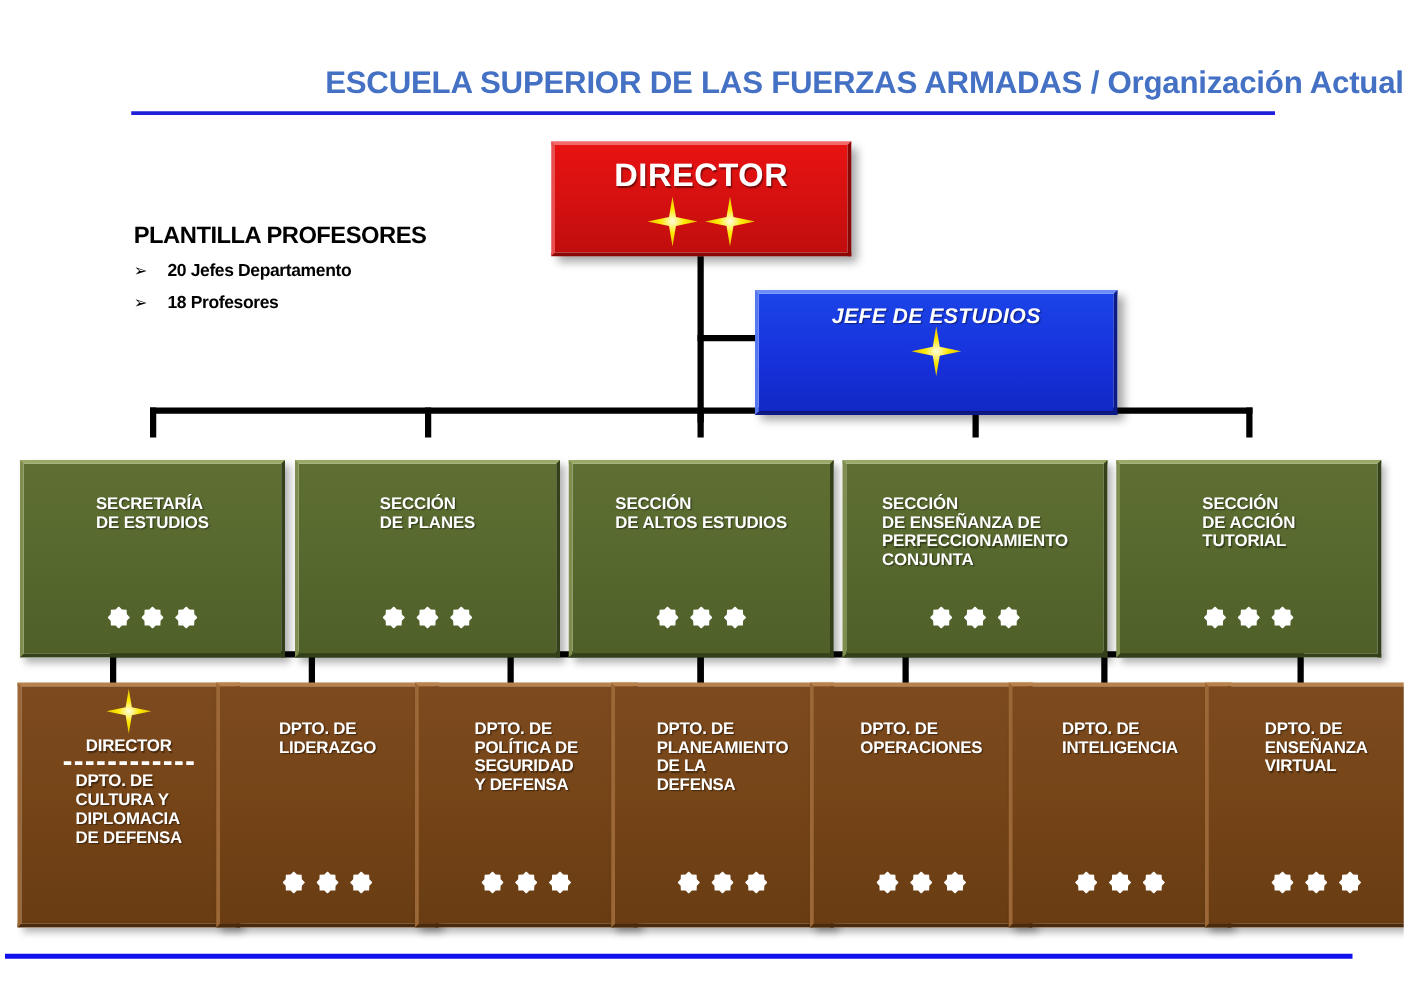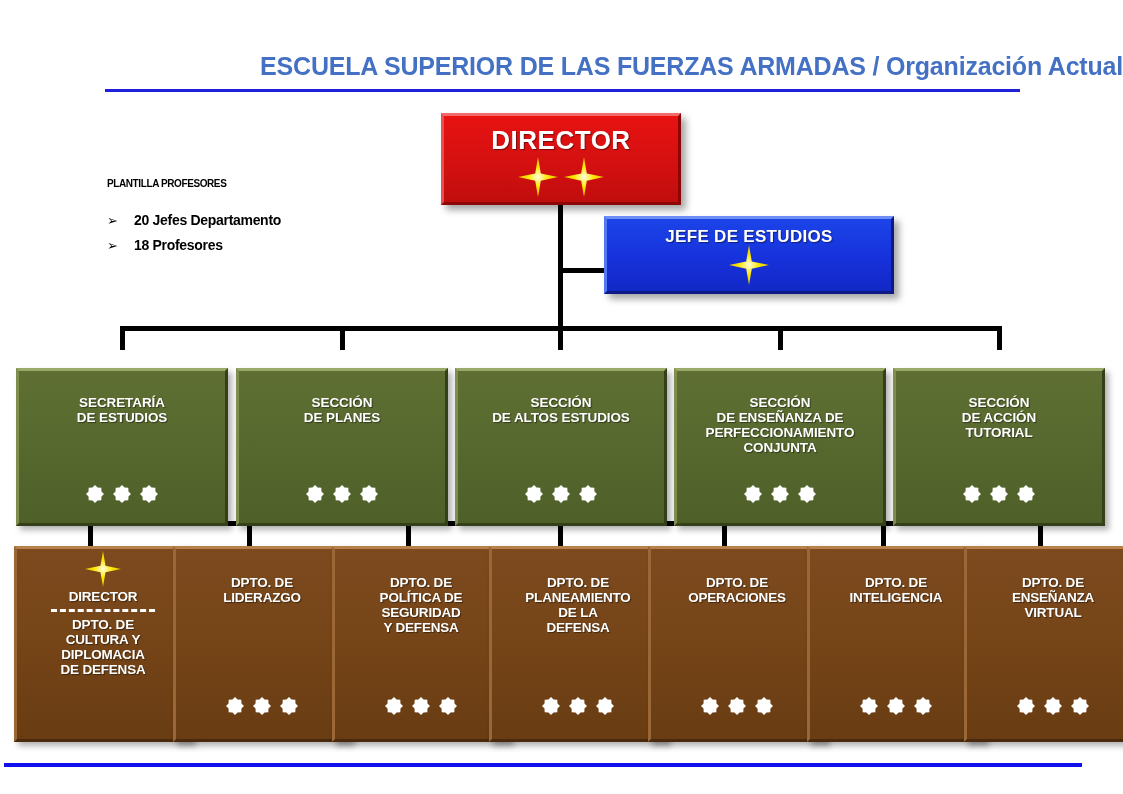--- a/index.html
+++ b/index.html
@@ -41,24 +41,24 @@
   }
 
   
   #staff-block {
     position: absolute;
     left: 107px; top: 178px;
     width: 300px;
     color: #000;
   }
   #staff-title {
-    font-size: 10px;
+    font-size: 19px;
     font-weight: bold;
     letter-spacing: -0.4px;
-    margin-bottom: 23px;
+    margin-bottom: 8px;
   }
   .staff-row {
     display: flex;
     align-items: baseline;
     margin: 0 0 9px 0;
     font-size: 14px;
     font-weight: bold;
     letter-spacing: -0.3px;
   }
   .staff-bullet {
@@ -72,21 +72,20 @@
   .conn {
     position: absolute;
     background: #000000;
   }
 
   
   .box {
     position: absolute;
     box-sizing: border-box;
     color: #ffffff;
-    text-align: center;
     overflow: hidden;
   }
   .box .box-inner {
     position: absolute;
     left: 0; right: 0; top: 0; bottom: 0;
     display: flex;
     flex-direction: column;
     align-items: center;
   }
   .box-label {
@@ -108,28 +107,29 @@
     box-shadow: 5px 5px 7px rgba(0,0,0,.35);
   }
   #box-director .box-label {
     font-size: 26px;
     letter-spacing: 0.5px;
     margin-top: 10px;
   }
 
   
   #box-jefe {
-    left: 604px; top: 216px;
-    width: 290px; height: 78px;
+    left: 604px; top: 232px;
+    width: 290px; height: 100px;
     background: linear-gradient(180deg,#1b44e8 0%, #1733dd 50%, #1228c6 100%);
     border-top: 3px solid #6f8df6;
     border-left: 3px solid #5577f2;
     border-right: 3px solid #0d1a86;
     border-bottom: 3px solid #0d1a86;
     box-shadow: 5px 5px 7px rgba(0,0,0,.35);
+    font-style: italic;
   }
   #box-jefe .box-label {
     font-size: 17px;
     letter-spacing: 0.3px;
     margin-top: 8px;
   }
 
   
   .box-green {
     top: 348px;

